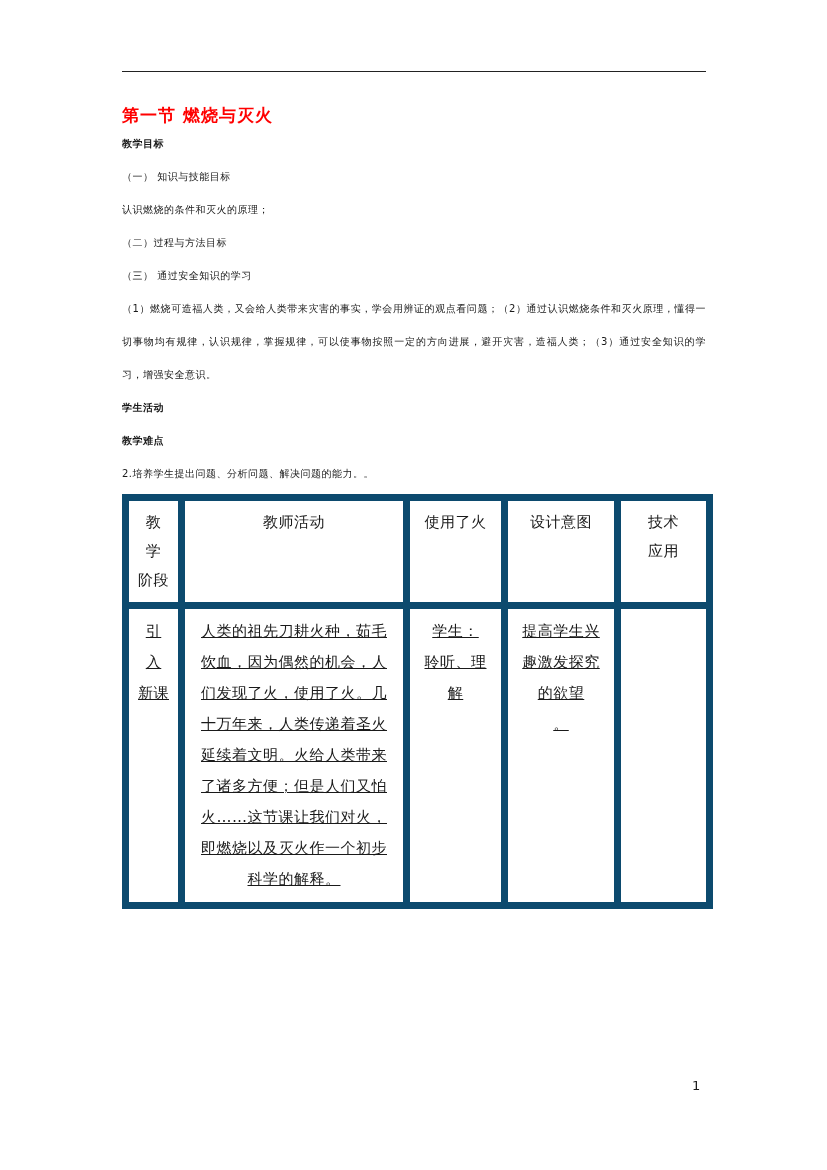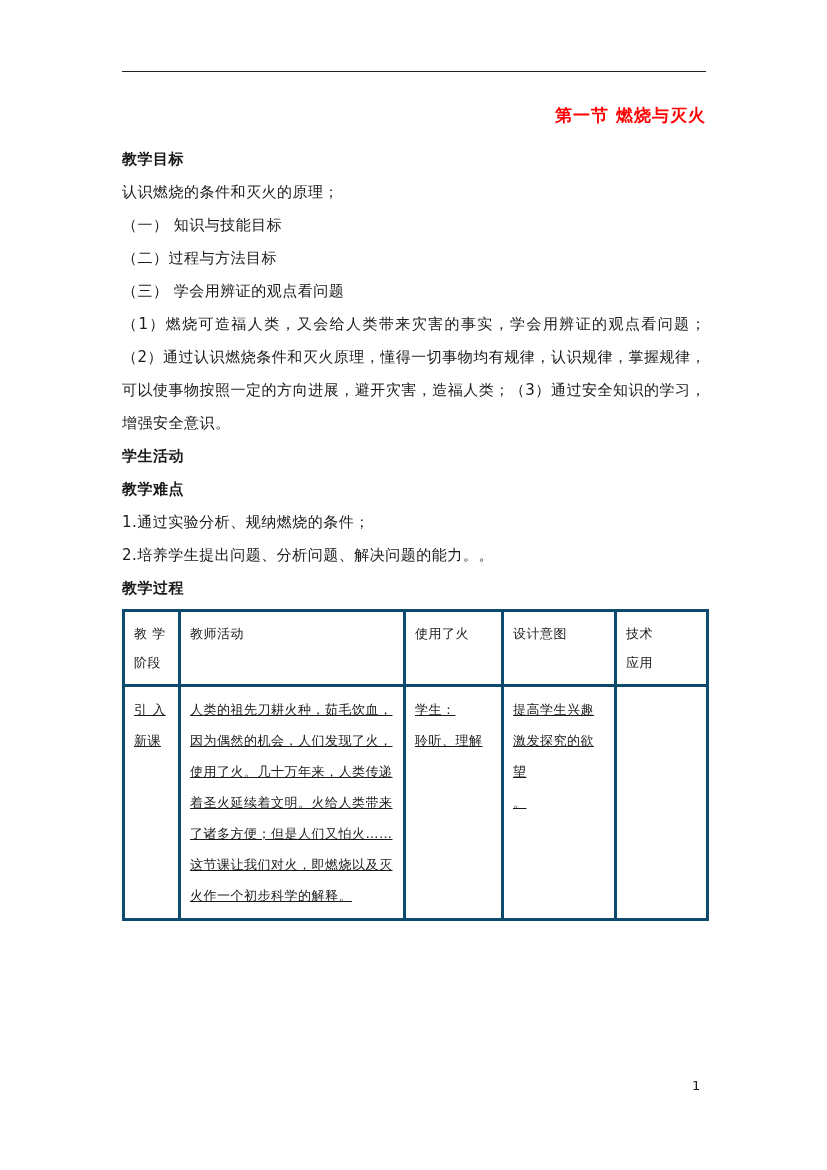--- a/index.html
+++ b/index.html
@@ -20,46 +20,45 @@
     width: 584px;
     border-top: 1.5px solid #222222;
   }
   .content {
     position: absolute;
     left: 122px;
     top: 104px;
     width: 584px;
   }
   .doc-title {
-    text-align: right;
+    text-align: left;
     font-size: 17px;
     font-weight: bold;
     letter-spacing: 1px;
-    margin-bottom: 16px;
   }
   .para {
-    font-size: 15px;
+    font-size: 10px;
     line-height: 33px;
     text-align: justify;
     letter-spacing: 0.5px;
   }
   .bold { font-weight: bold; }
   .lesson-table {
     width: 584px;
     border-collapse: collapse;
     table-layout: fixed;
     margin-top: 4px;
   }
   .lesson-table th,
   .lesson-table td {
-    border: 3px solid #0c4a6e;
+    border: 7px solid #0c4a6e;
     vertical-align: top;
-    text-align: left;
+    text-align: center;
     font-weight: normal;
-    font-size: 13px;
+    font-size: 15px;
     padding: 7px 9px;
     white-space: pre-line;
     letter-spacing: 0.5px;
   }
   .lesson-table th { line-height: 29px; }
   .lesson-table td { line-height: 31px; text-decoration: underline; }
   .page-number {
     position: absolute;
     left: 692px;
     top: 1078px;
@@ -71,30 +70,28 @@
 
 <div class="page">
 
   <div class="top-rule"></div>
 
   <div class="content">
 
     <div class="doc-title" style="color: rgb(255, 0, 0);">第一节  燃烧与灭火</div>
 
     <p class="para bold">教学目标</p>
+    <p class="para">（一） 知识与技能目标</p>
     <p class="para">认识燃烧的条件和灭火的原理；</p>
-    <p class="para">（一） 知识与技能目标</p>
     <p class="para">（二）过程与方法目标</p>
-    <p class="para">（三） 学会用辨证的观点看问题</p>
+    <p class="para">（三） 通过安全知识的学习</p>
     <p class="para">（1）燃烧可造福人类，又会给人类带来灾害的事实，学会用辨证的观点看问题；（2）通过认识燃烧条件和灭火原理，懂得一切事物均有规律，认识规律，掌握规律，可以使事物按照一定的方向进展，避开灾害，造福人类；（3）通过安全知识的学习，增强安全意识。</p>
     <p class="para bold">学生活动</p>
     <p class="para bold">教学难点</p>
-    <p class="para">1.通过实验分析、规纳燃烧的条件；</p>
     <p class="para">2.培养学生提出问题、分析问题、解决问题的能力。。</p>
-    <p class="para bold">教学过程</p>
 
     <table class="lesson-table">
       <colgroup>
         <col style="width:56px">
         <col style="width:225px">
         <col style="width:98px">
         <col style="width:113px">
         <col style="width:92px">
       </colgroup>
       <thead>

